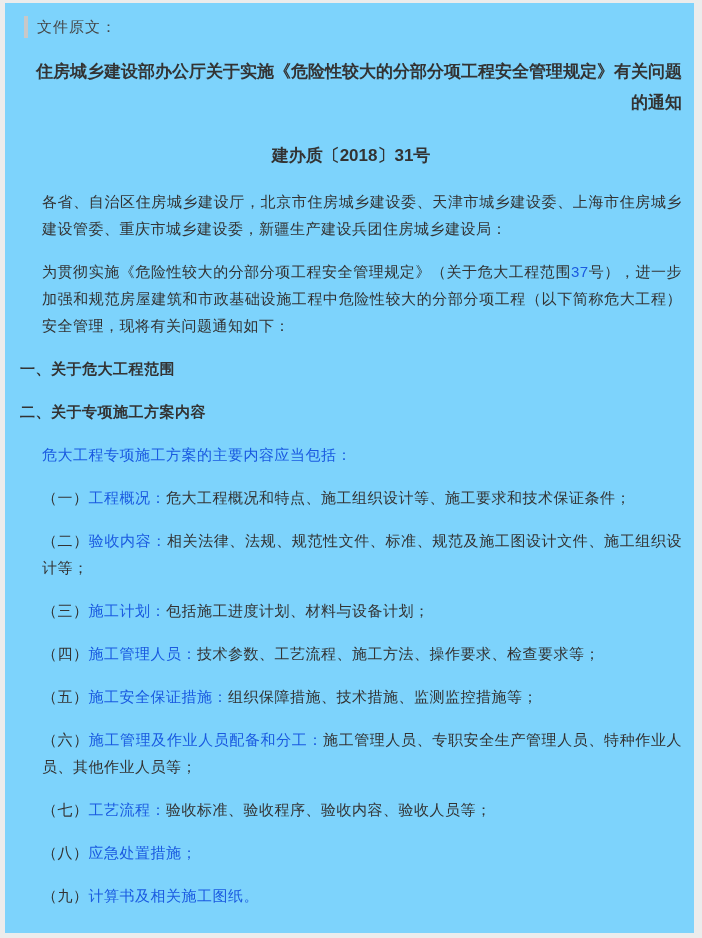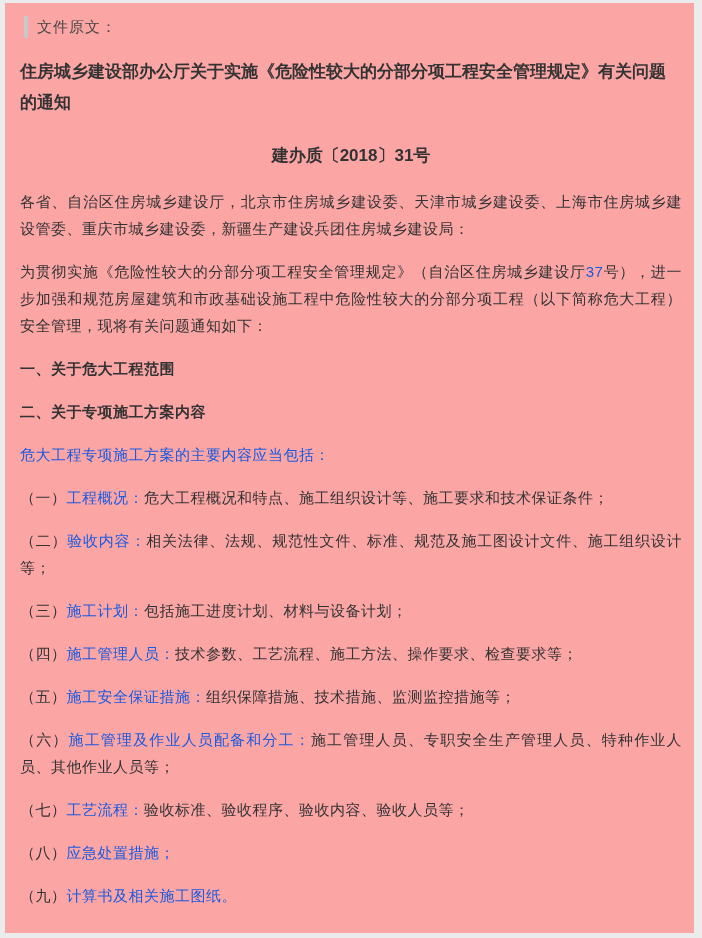--- a/index.html
+++ b/index.html
@@ -6,21 +6,21 @@
   html, body { width: 702px; height: 938px; }
   body {
     background: #ececec;
     font-family: "Liberation Sans", sans-serif;
     color: #333333;
   }
   .page {
     position: absolute;
     left: 5px; top: 3px;
     width: 689px; height: 930px;
-    background: #fca5a5;
+    background: #7dd3fc;
     padding: 10px 12px 0 15px;
     overflow: hidden;
   }
   .label-row {
     display: flex;
     align-items: center;
     margin: 2px 0 0 4px;
     height: 24px;
   }
   .vbar {
@@ -32,38 +32,39 @@
   .src-label {
     font-size: 15px;
     color: #454545;
     letter-spacing: 1px;
   }
   h1.doc-title {
     margin-top: 17px;
     font-size: 17px;
     font-weight: bold;
     line-height: 31px;
-    text-align: left;
+    text-align: right;
     color: #333333;
   }
   h2.doc-number {
     margin-top: 22px;
     font-size: 17px;
     font-weight: bold;
     line-height: 31px;
     text-align: center;
     color: #333333;
   }
   .para {
     font-size: 15px;
     line-height: 27px;
     letter-spacing: 0.5px;
     margin-bottom: 16px;
     color: #333333;
     text-align: justify;
+    margin-left: 22px;
   }
   .para.first { margin-top: 17px; }
   .sec-heading {
     font-size: 15px;
     font-weight: bold;
     line-height: 27px;
     letter-spacing: 0.5px;
     margin-bottom: 16px;
     color: #333333;
   }
@@ -82,21 +83,21 @@
     <span class="vbar"></span>
     <span class="src-label">文件原文：</span>
   </div>
 
   <h1 class="doc-title">住房城乡建设部办公厅关于实施《危险性较大的分部分项工程安全管理规定》有关问题的通知</h1>
 
   <h2 class="doc-number">建办质〔2018〕31号</h2>
 
   <p class="para first">各省、自治区住房城乡建设厅，北京市住房城乡建设委、天津市城乡建设委、上海市住房城乡建设管委、重庆市城乡建设委，新疆生产建设兵团住房城乡建设局：</p>
 
-  <p class="para"><span>为贯彻实施《危险性较大的分部分项工程安全管理规定》（自治区住房城乡建设厅</span><a class="lnk">37</a><span>号），进一步加强和规范房屋建筑和市政基础设施工程中危险性较大的分部分项工程（以下简称危大工程）安全管理，现将有关问题通知如下：</span></p>
+  <p class="para"><span>为贯彻实施《危险性较大的分部分项工程安全管理规定》（关于危大工程范围</span><a class="lnk">37</a><span>号），进一步加强和规范房屋建筑和市政基础设施工程中危险性较大的分部分项工程（以下简称危大工程）安全管理，现将有关问题通知如下：</span></p>
 
   <h3 class="sec-heading">一、关于危大工程范围</h3>
 
 
   <h3 class="sec-heading">二、关于专项施工方案内容</h3>
 
   <p class="para"><a class="lnk">危大工程专项施工方案的主要内容应当包括：</a></p>
 
   <p class="para"><span>（一）</span><a class="lnk">工程概况：</a><span>危大工程概况和特点、施工组织设计等、施工要求和技术保证条件；</span></p>
 

